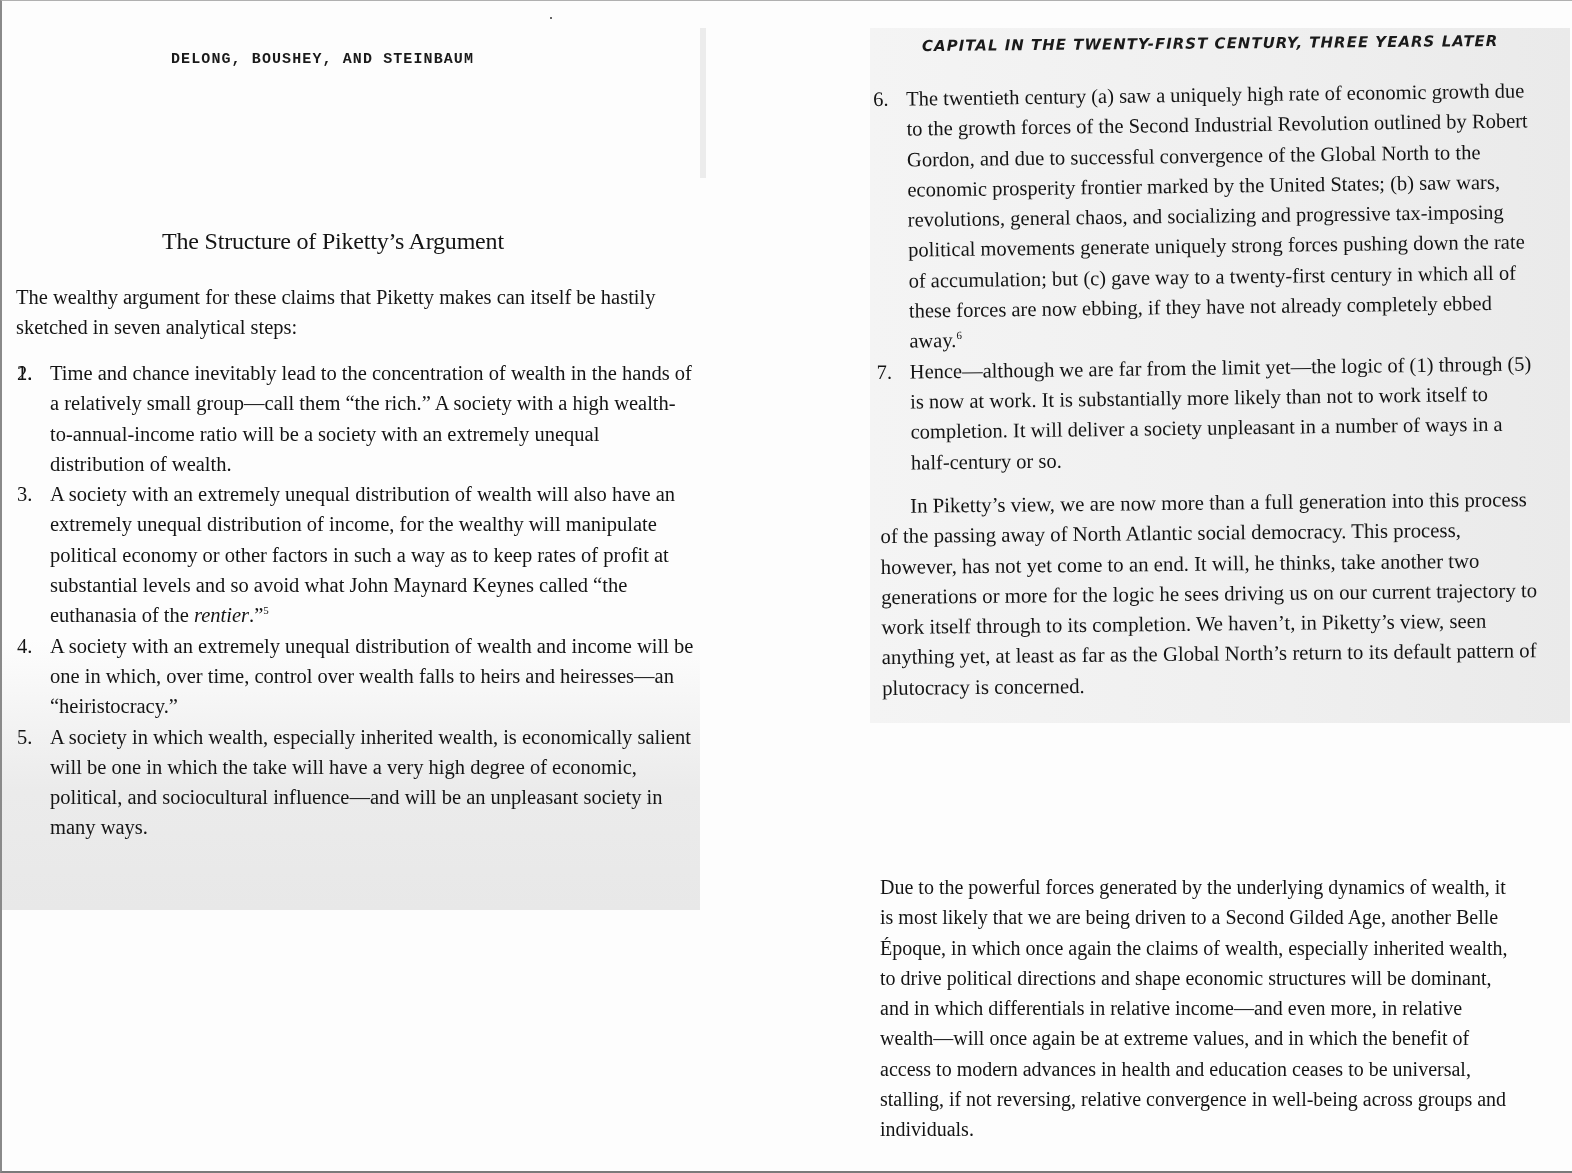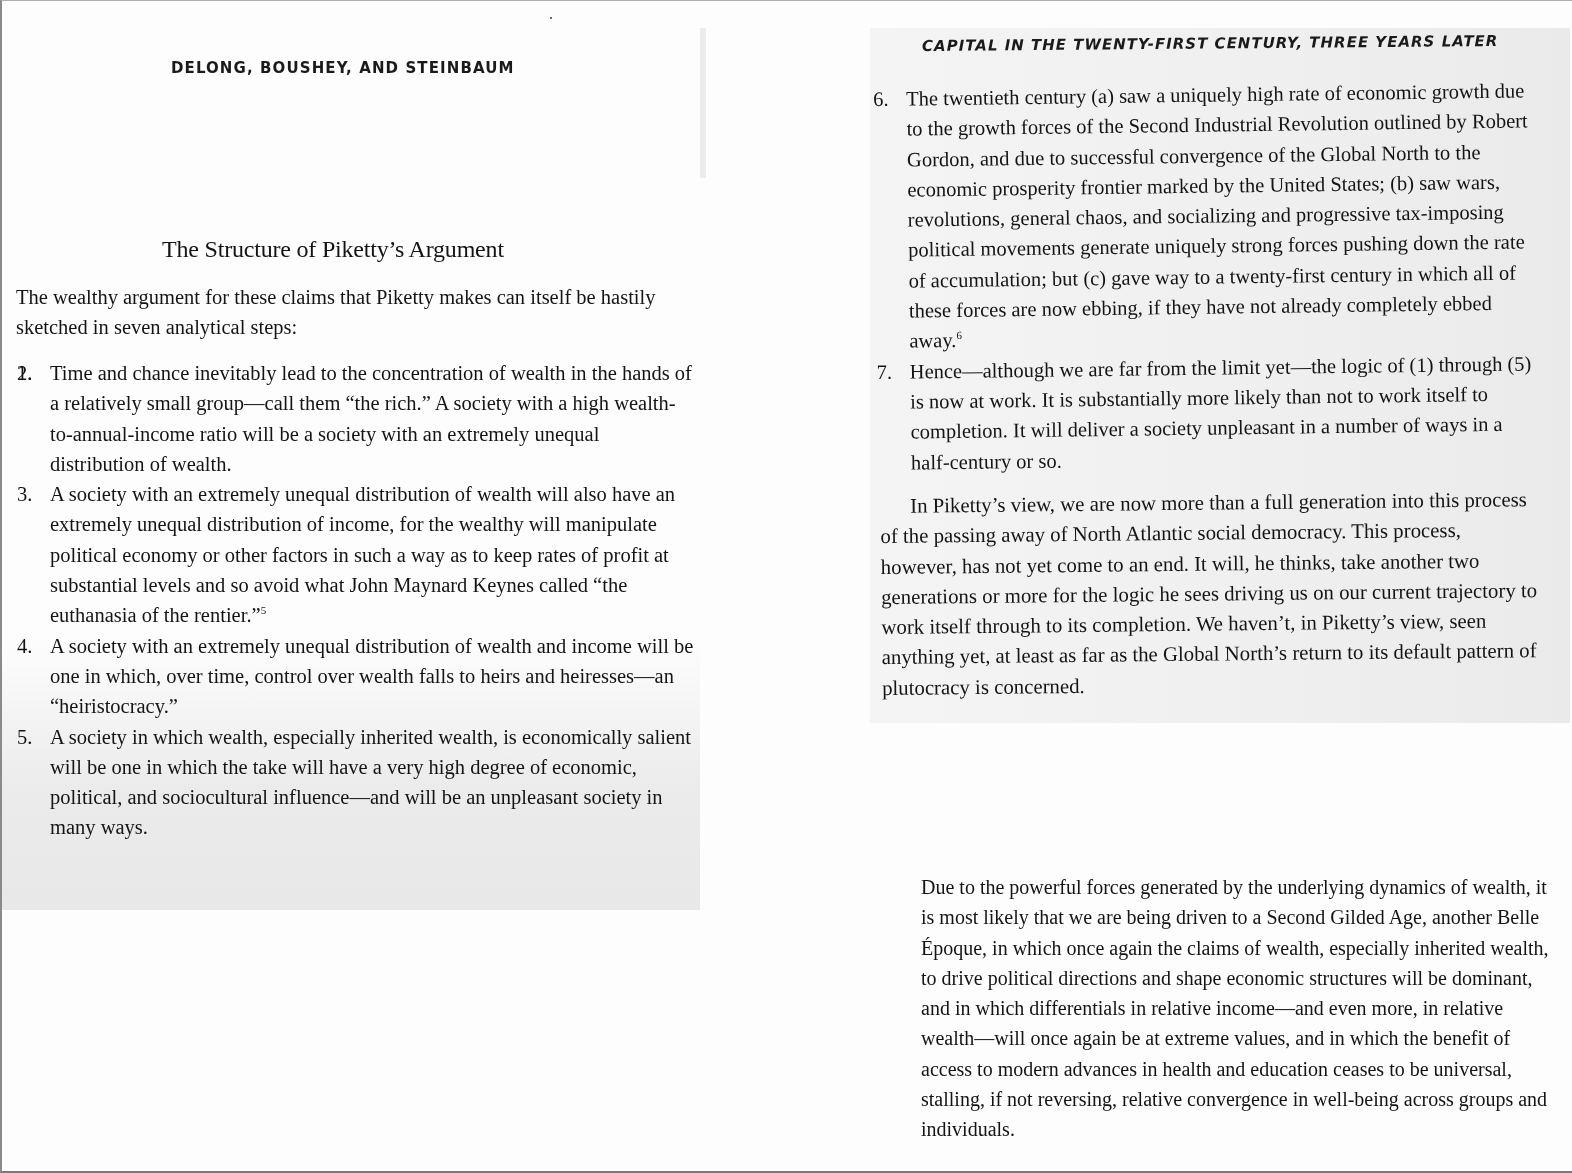--- a/index.html
+++ b/index.html
@@ -25,37 +25,37 @@
   .gutter-line {
     position: absolute; left: 700px; top: 28px; width: 6px; height: 150px;
     background: #ececec;
   }
   .running-head {
     position: absolute;
     font-family: "DejaVu Sans", sans-serif;
     font-weight: bold; font-size: 15px; letter-spacing: 1.1px;
     color: #1a1a1a; white-space: nowrap;
   }
-  .rh-left { left: 171px; top: 59px; }
+  .rh-left { left: 171px; top: 51px; font-family: Liberation Mono, monospace; }
   .rh-right { left: 922px; top: 37px; font-style: italic; font-size: 15px; letter-spacing: 1px; transform: rotate(-0.5deg); transform-origin: left; }
   .section-title {
-    position: absolute; left: 162px; top: 236px;
+    position: absolute; left: 162px; top: 228px;
     font-size: 24px; white-space: nowrap; letter-spacing: -0.2px;
   }
   .text-block { position: absolute; font-size: 20.5px; line-height: 30.3px; }
   .intro { left: 16px; top: 282px; width: 680px; }
   .list { position: absolute; margin: 0; padding: 0; list-style: none; font-size: 20.5px; line-height: 30.3px; }
   .list li { position: relative; padding-left: 33px; }
   .list .num { position: absolute; left: 0; top: 0; }
   .list-left { left: 17px; top: 358px; width: 680px; }
   .list-right { left: 873px; top: 84px; width: 660px; transform: rotate(-0.75deg); transform-origin: left top; }
   .para-right { left: 880px; top: 491px; width: 660px; text-indent: 30px; transform: rotate(-0.6deg); transform-origin: left top; font-size: 20.8px; line-height: 30.3px; }
-  .para-bottom { left: 880px; top: 872px; width: 640px; font-size: 20px; line-height: 30.3px; margin-left: 41px; }
+  .para-bottom { left: 880px; top: 872px; width: 640px; font-size: 20px; line-height: 30.3px; }
   sup { font-size: 11px; line-height: 0; }
-  .it { }
+  .it { font-style: italic; }
   .speck { position: absolute; width: 2px; height: 2px; background: #333; border-radius: 1px; }
 </style>
 </head>
 <body>
 
 <div class="frame"></div>
 <div class="shade-left"></div>
 <div class="shade-right"></div>
 <div class="gutter-line"></div>
 <div class="speck" style="left:550px;top:17px;"></div>

